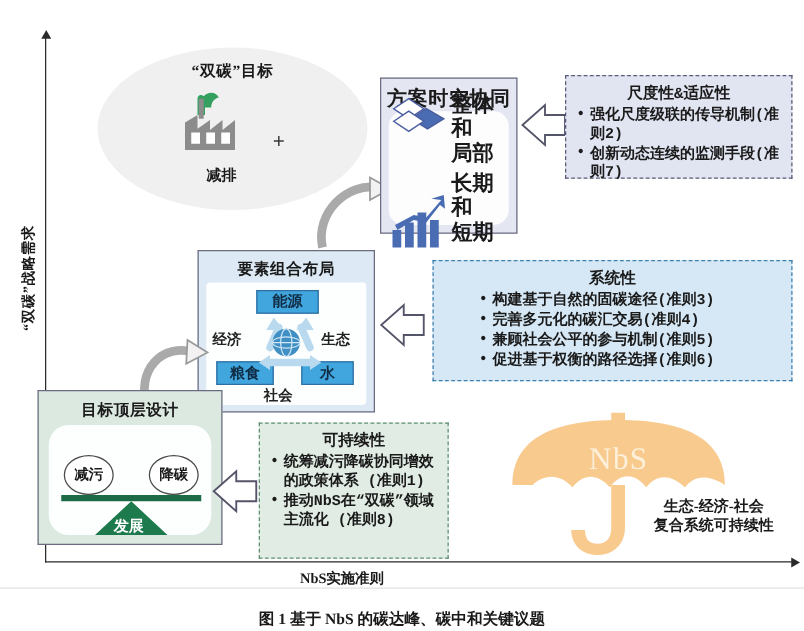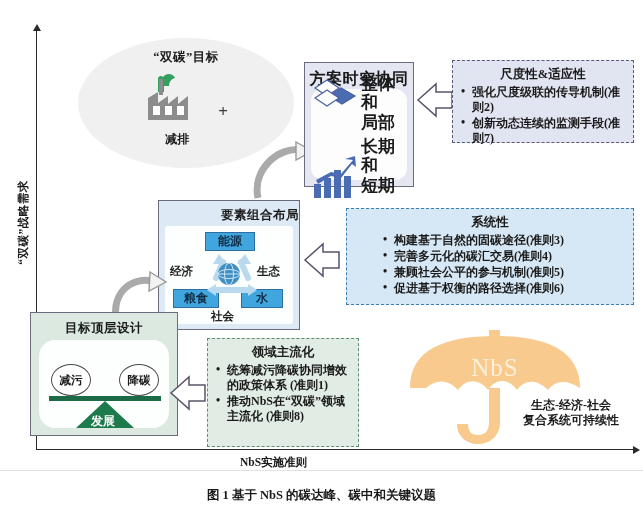--- a/index.html
+++ b/index.html
@@ -36,39 +36,39 @@
   #sts{left:304px;top:62px;width:110px;height:125px;background:#e4e6f2;border:1.4px solid #6b6b80;}
   #sts .panel-title{margin-top:6px;font-size:16px;}
   #sts .inner{position:absolute;left:6px;top:26px;right:6px;bottom:6px;background:#fdfdfe;
       border-radius:12px;display:flex;align-items:center;}
   #sts .ico{width:52px;}
   #sts .lbls{font-size:17px;font-weight:700;line-height:1.14;}
   #sts .lbls div{margin:5px 0;}
 
   
   #elem{left:158px;top:200px;width:142px;height:130px;background:#ddeaf5;border:1.4px solid #6b6b80;}
-  #elem .panel-title{margin-top:6px;font-size:12.5px;text-align:right;}
+  #elem .panel-title{margin-top:6px;font-size:12.5px;}
   #elem .inner{position:absolute;left:6px;top:25px;right:6px;bottom:5px;background:#fdfefe;border-radius:3px;}
   .chip{position:absolute;box-sizing:border-box;background:#41a6dd;border:1.5px solid #2f6ea0;
         color:#102c45;font-weight:700;font-size:12px;text-align:center;line-height:17px;height:19px;}
   .softlbl{position:absolute;font-size:11.5px;font-weight:700;color:#222;}
 
   
   #top{left:30px;top:312px;width:148px;height:124px;background:#dbe9e1;border:1.4px solid #6b6b80;}
   #top .panel-title{margin-top:7px;font-size:12.5px;}
   #top .inner{position:absolute;left:8px;top:27px;right:8px;bottom:7px;background:#fdfefe;border-radius:16px;}
   .bcircle{position:absolute;width:38px;height:30px;border:1.2px solid #4a4a4a;border-radius:50%;
       font-size:11.5px;font-weight:700;text-align:center;line-height:30px;background:#fff;}
   .beam{position:absolute;height:5px;background:#1d6b46;}
   .fulcrum{position:absolute;width:0;height:0;border-left:29px solid transparent;
       border-right:29px solid transparent;border-bottom:27px solid #1d7a4c;}
   .fulcrum-txt{position:absolute;font-size:12px;font-weight:700;color:#fff;}
 
   
-  .callout{position:absolute;box-sizing:border-box;}
+  .callout{position:absolute;box-sizing:border-box;font-family:Liberation Mono, monospace;}
   .callout .ct{text-align:center;font-weight:700;font-size:12.5px;margin:5px 0 2px;}
   .callout ul{margin:0;padding:0 4px 0 8px;list-style:none;}
   .callout li{font-size:12px;font-weight:700;line-height:1.26;margin:1px 0;
      padding-left:11px;position:relative;}
   .callout li::before{content:"\2022";position:absolute;left:0;top:-1px;font-size:12px;}
   #scale{left:452px;top:60px;width:182px;height:83px;background:#e1e4f1;border:1.5px dashed #5a5a78;}
   #system{left:346px;top:208px;width:288px;height:97px;background:#d6e8f5;border:1.5px dashed #3f7fae;}
   #system ul{padding-left:36px;}
   #sustain{left:207px;top:338px;width:152px;height:109px;background:#e0ece4;border:1.5px dashed #5e8f72;}
 
@@ -226,21 +226,21 @@
       <div class="fulcrum" style="left:37px;top:61px;"></div>
       <div class="fulcrum-txt" style="left:52px;top:73px;">发展</div>
     </div>
   </div>
 
   <svg class="lefty" style="left:169px;top:371px;" width="38" height="44">
     <path d="M2 22 L20 6 L20 14 L36 14 L36 30 L20 30 L20 38 Z" fill="#ffffff" stroke="#55556a" stroke-width="1.5"></path>
   </svg>
 
   <div class="callout" id="sustain">
-    <div class="ct">领域主流化</div>
+    <div class="ct">可持续性</div>
     <ul>
       <li>统筹减污降碳协同增效的政策体系 (准则1)</li>
       <li>推动NbS在“双碳”领域主流化 (准则8)</li>
     </ul>
   </div>
 
   <div id="nbs-cap">
     <span>生态-经济-社会</span><br>
     <span>复合系统可持续性</span>
   </div>

